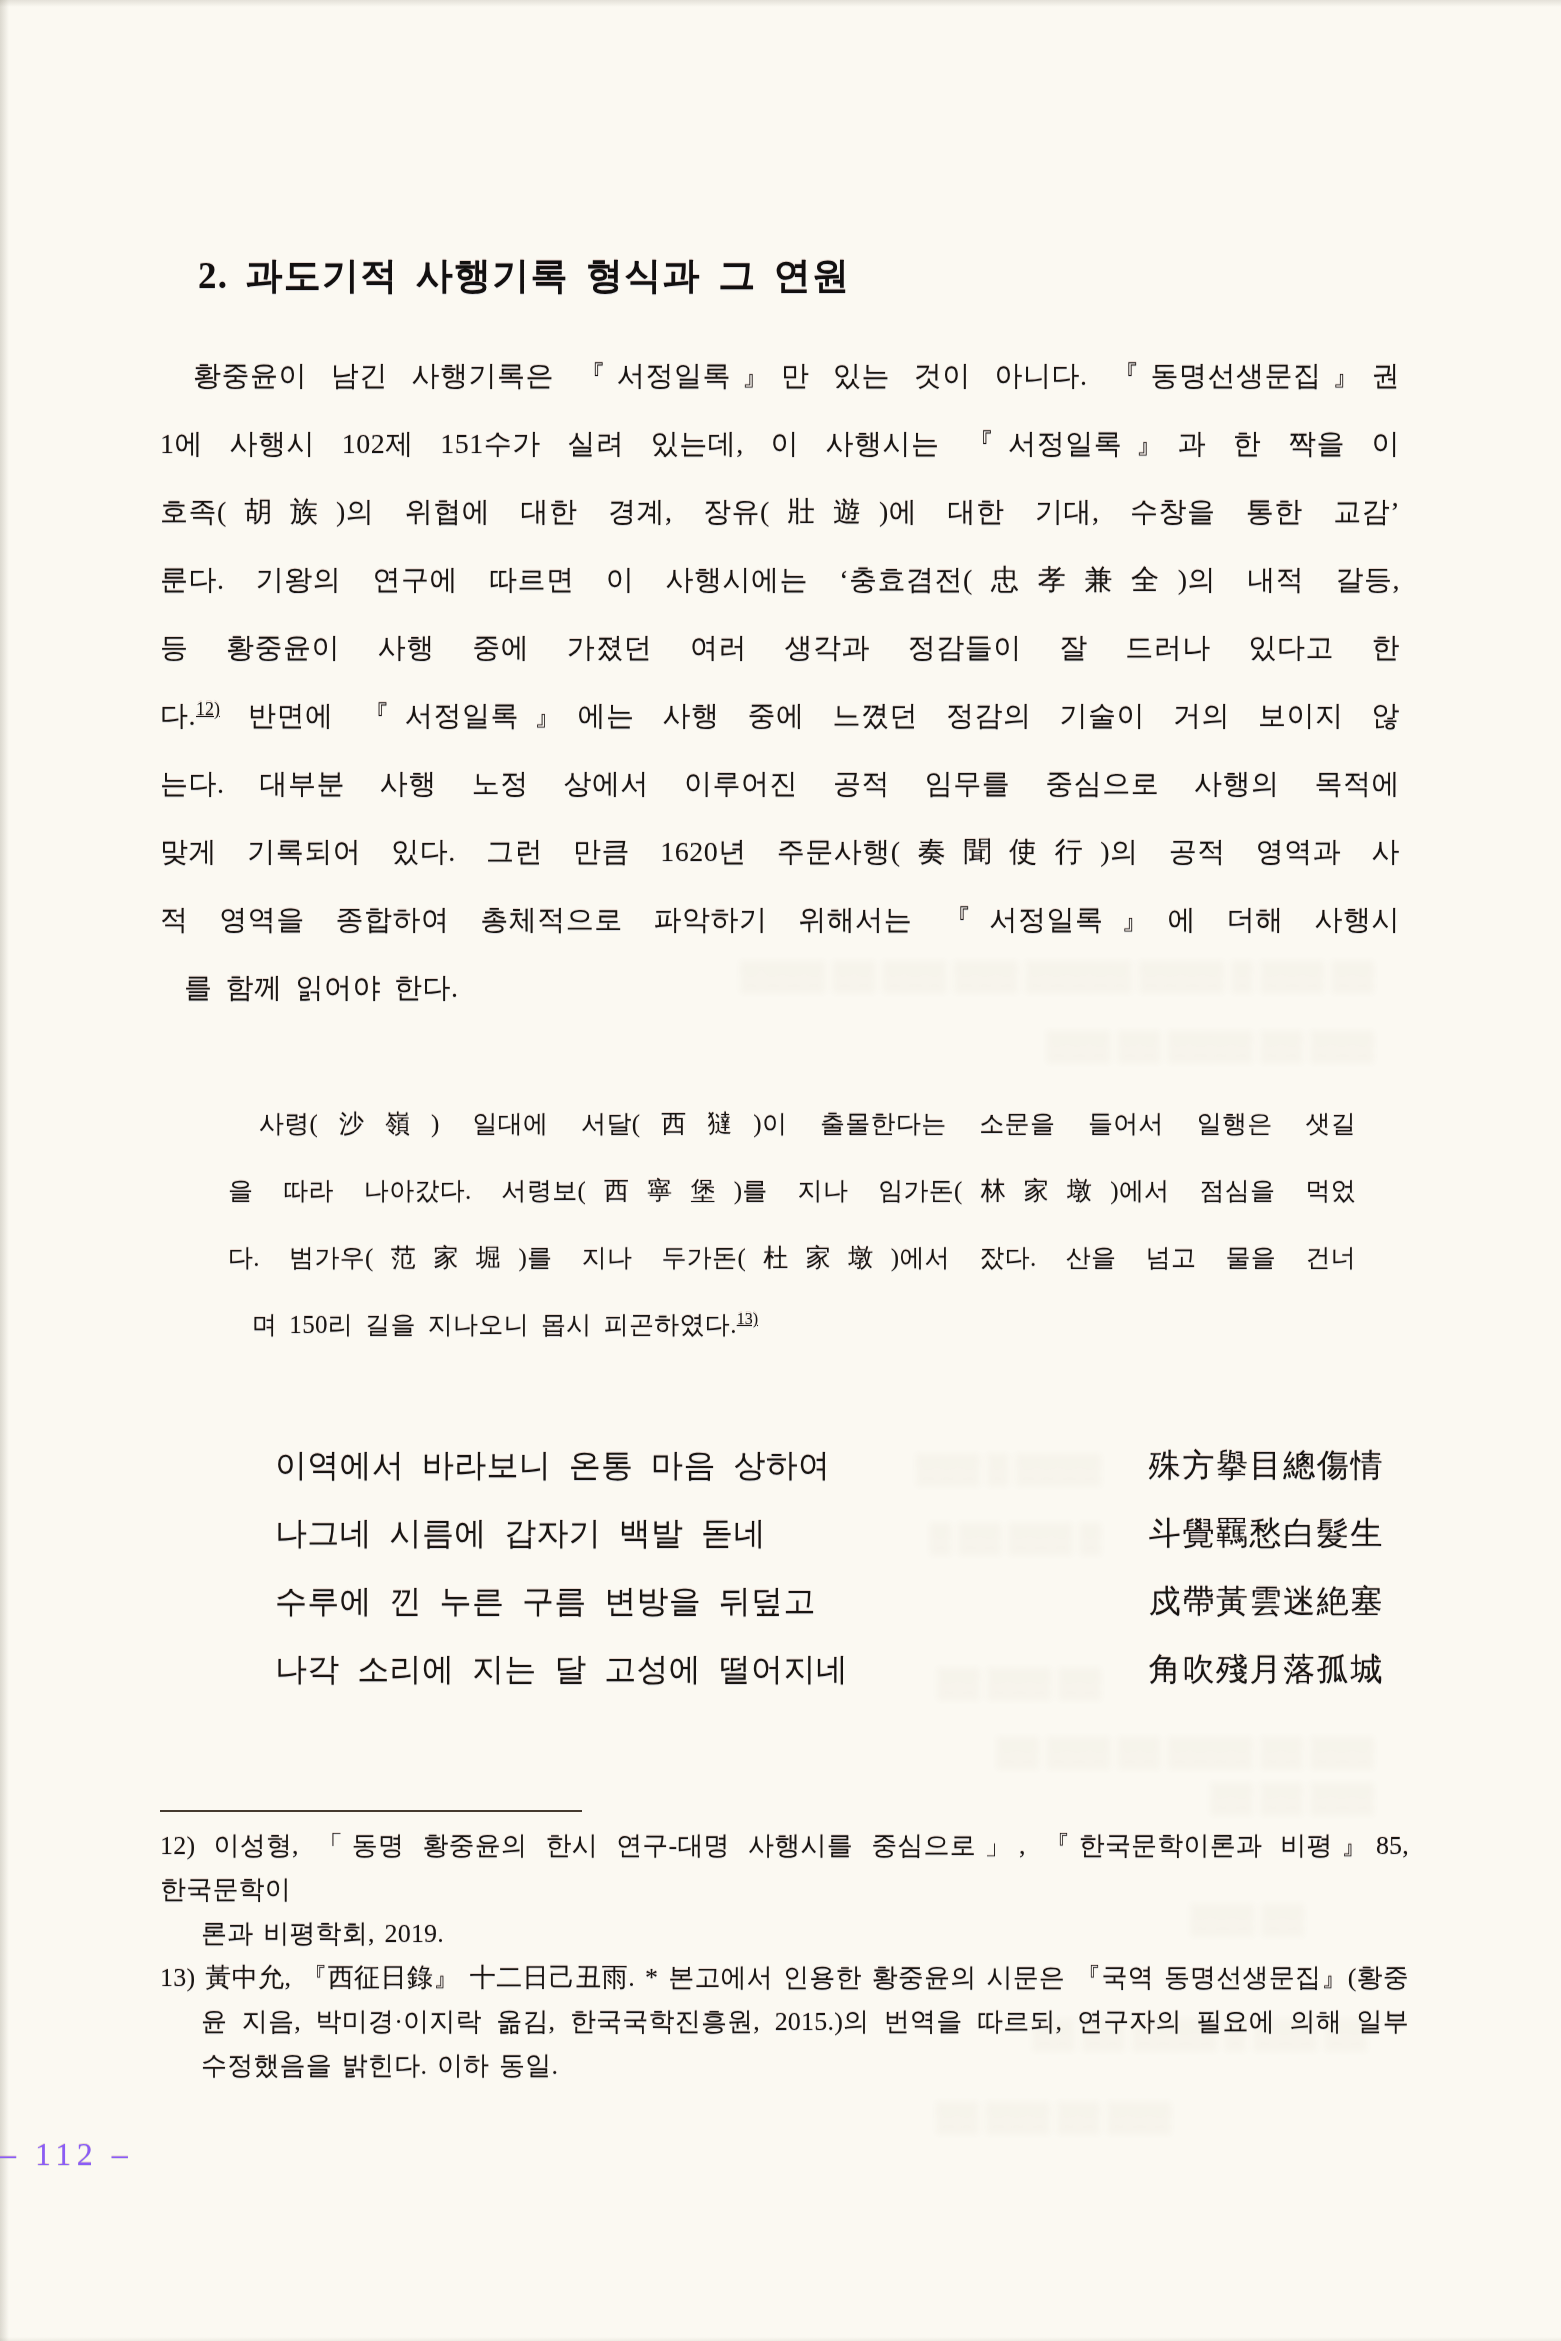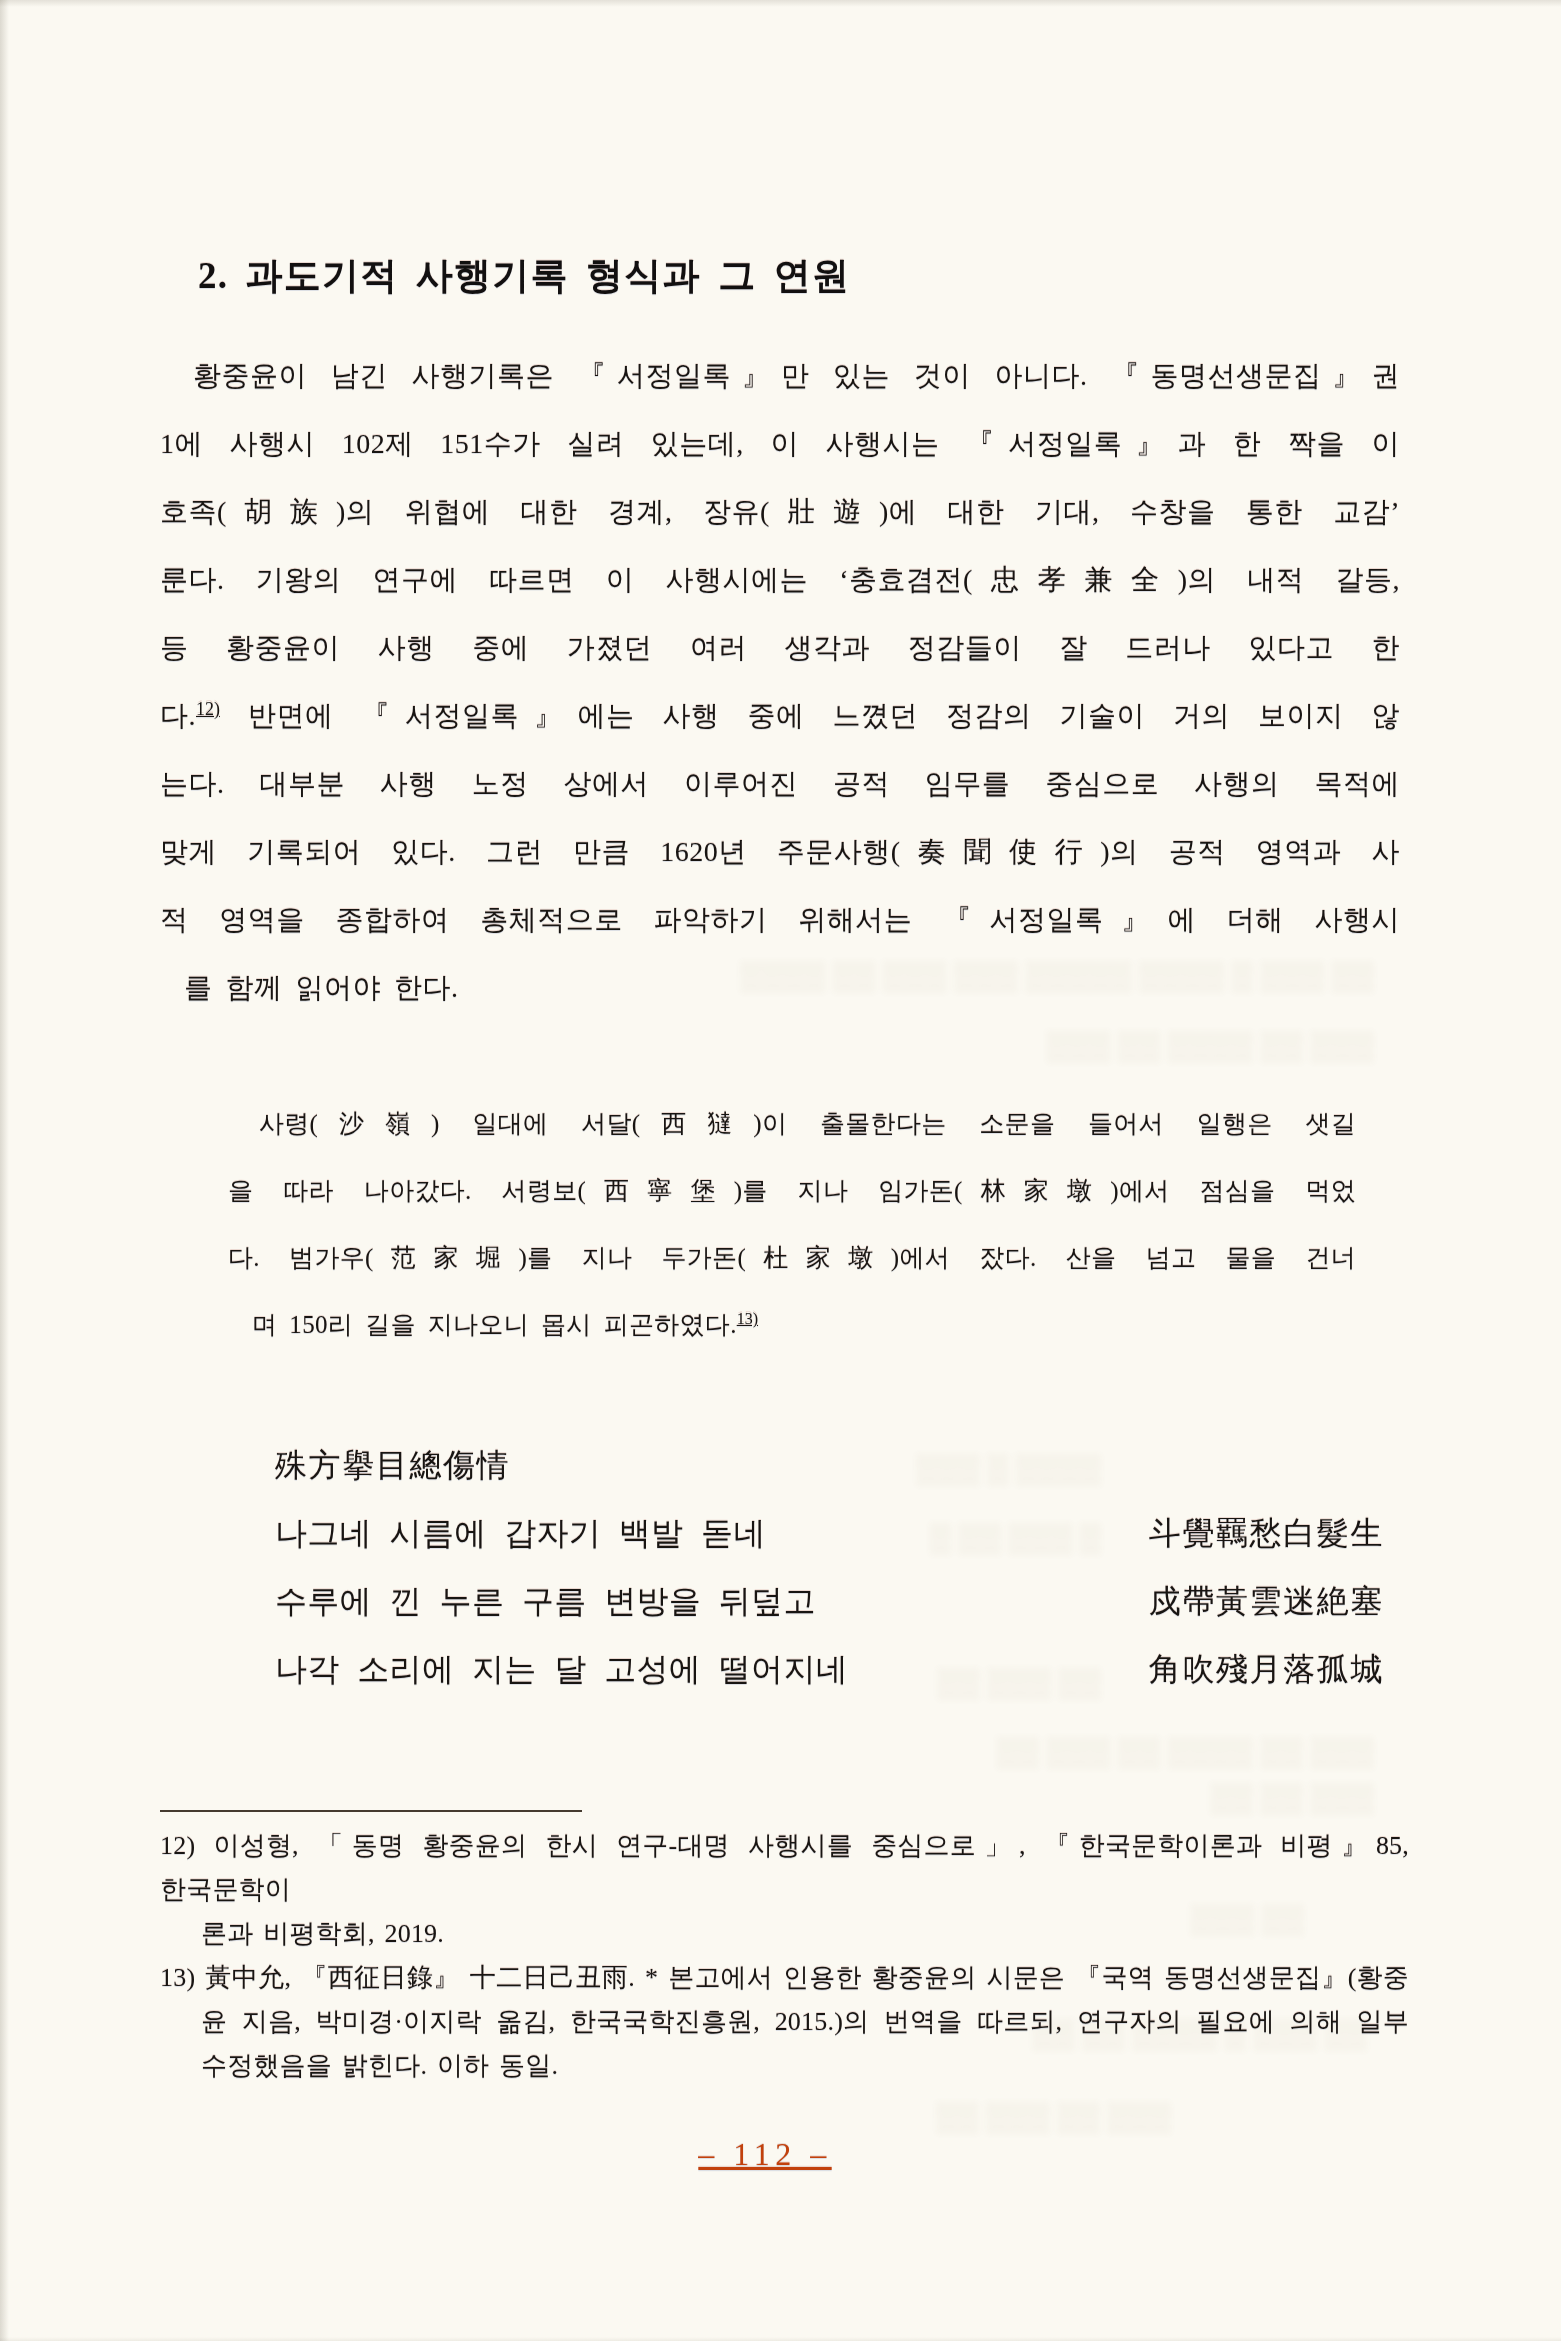--- a/index.html
+++ b/index.html
@@ -52,22 +52,22 @@
 
   .footnotes{
     position:absolute;left:160px;top:1824px;width:1249px;
     font-size:26px;line-height:44px;letter-spacing:0.2px;word-spacing:3.1px;
   }
   .fline{text-align:justify;text-align-last:justify;word-break:keep-all;}
   .fline.last{text-align:left;text-align-last:left;}
   .fline.cont{padding-left:41px;}
 
   .pagenum{
-    position:absolute;left:0;top:2136px;width:1530px;text-align:center;
-    font-size:32px;letter-spacing:5.5px;color:#c2410c;text-decoration:underline;
+    position:absolute;left:0;top:2136px;width:1530px;text-align:left;
+    font-size:32px;letter-spacing:5.5px;color:#8b5cf6;
   }
 
   .bleed{
     position:absolute;white-space:nowrap;overflow:hidden;
     filter:blur(3.1px);opacity:.13;color:#7c6b3e;font-size:30px;
     transform:scaleX(-1);pointer-events:none;
   }
 </style>
 </head>
 <body>
@@ -106,20 +106,21 @@
 
 <div class="quote scan">
     <div class="qline first">사령(沙嶺) 일대에 서달(西㺚)이 출몰한다는 소문을 들어서 일행은 샛길</div>
     <div class="qline">을 따라 나아갔다. 서령보(西寧堡)를 지나 임가돈(林家墩)에서 점심을 먹었</div>
     <div class="qline">다. 범가우(范家堀)를 지나 두가돈(杜家墩)에서 잤다. 산을 넘고 물을 건너</div>
     <div class="qline last">며 150리 길을 지나오니 몹시 피곤하였다.<sup>13)</sup></div>
   </div>
 
 <div class="poem scan">
     <div class="prow">
+      <span class="pko">이역에서 바라보니 온통 마음 상하여</span>
       <span class="phanja">殊方擧目總傷情</span>
     </div>
     <div class="prow">
       <span class="pko">나그네 시름에 갑자기 백발 돋네</span>
       <span class="phanja">斗覺羈愁白髮生</span>
     </div>
     <div class="prow">
       <span class="pko">수루에 낀 누른 구름 변방을 뒤덮고</span>
       <span class="phanja">戍帶黃雲迷絶塞</span>
     </div>

